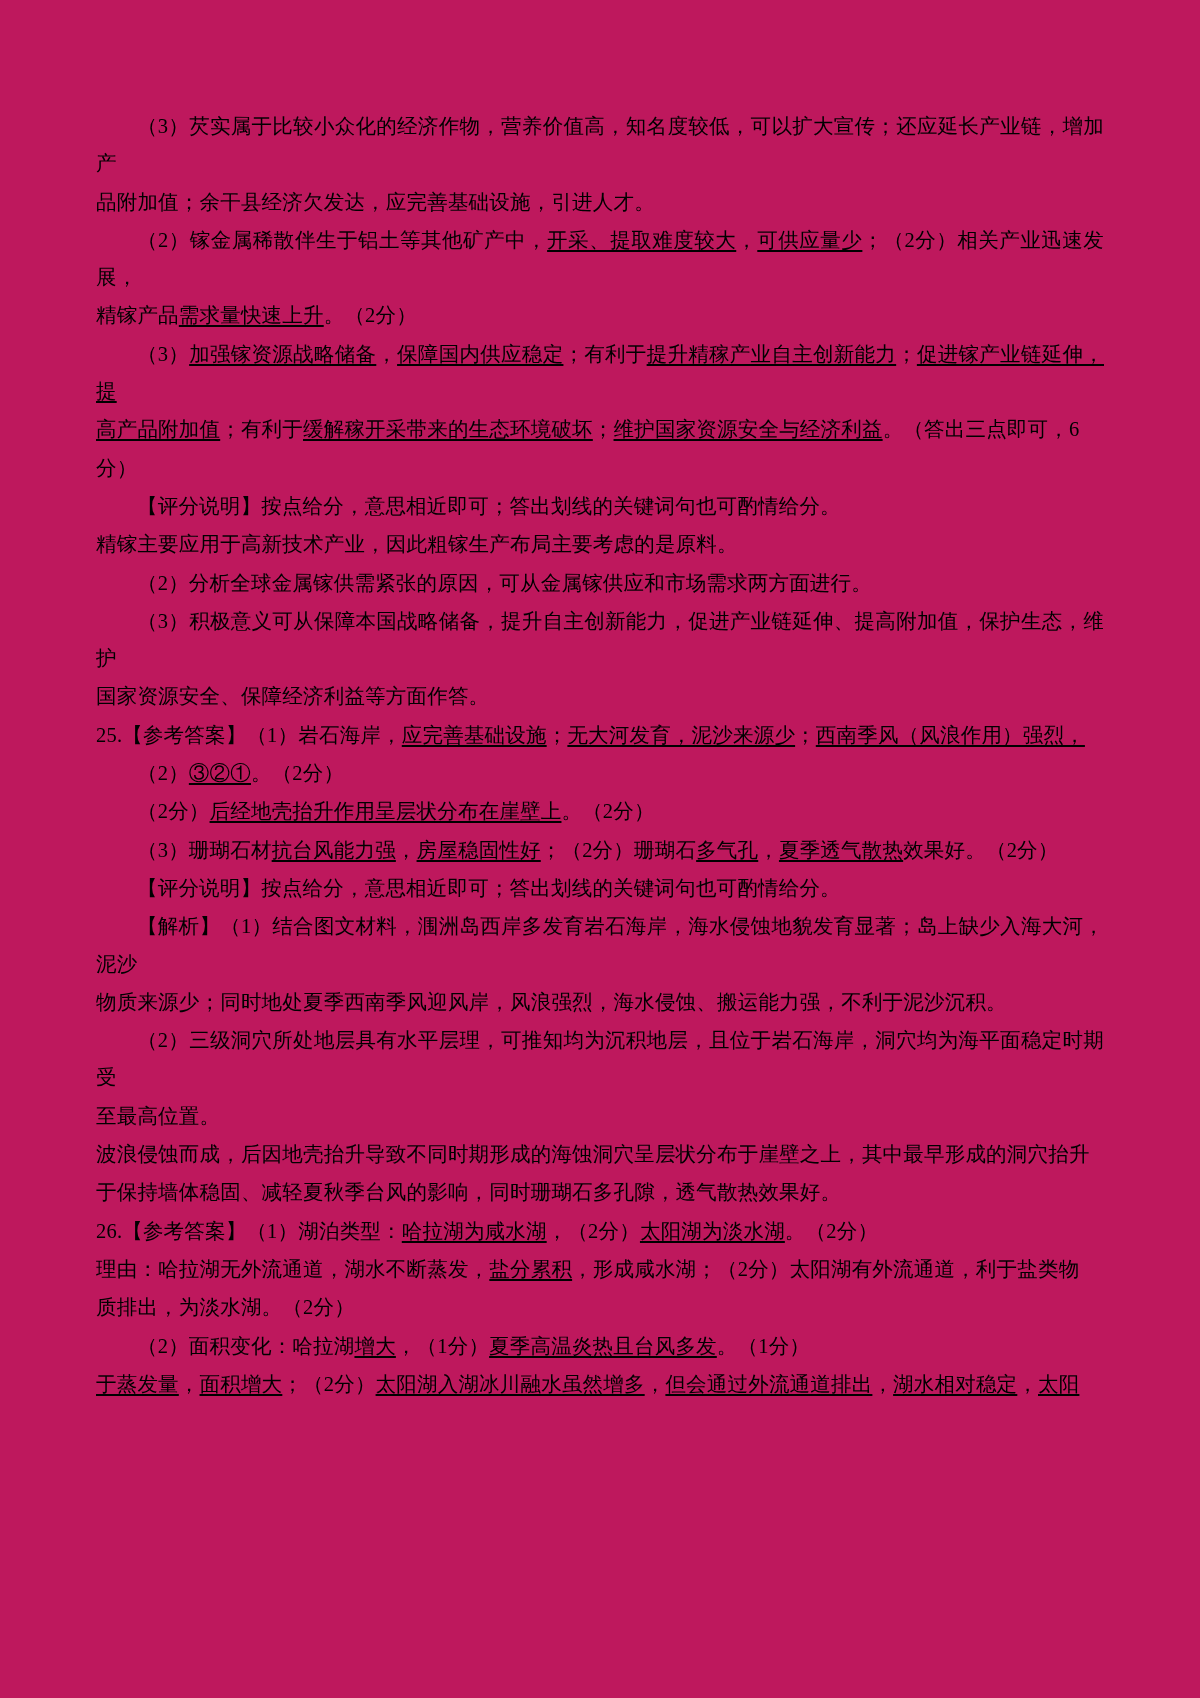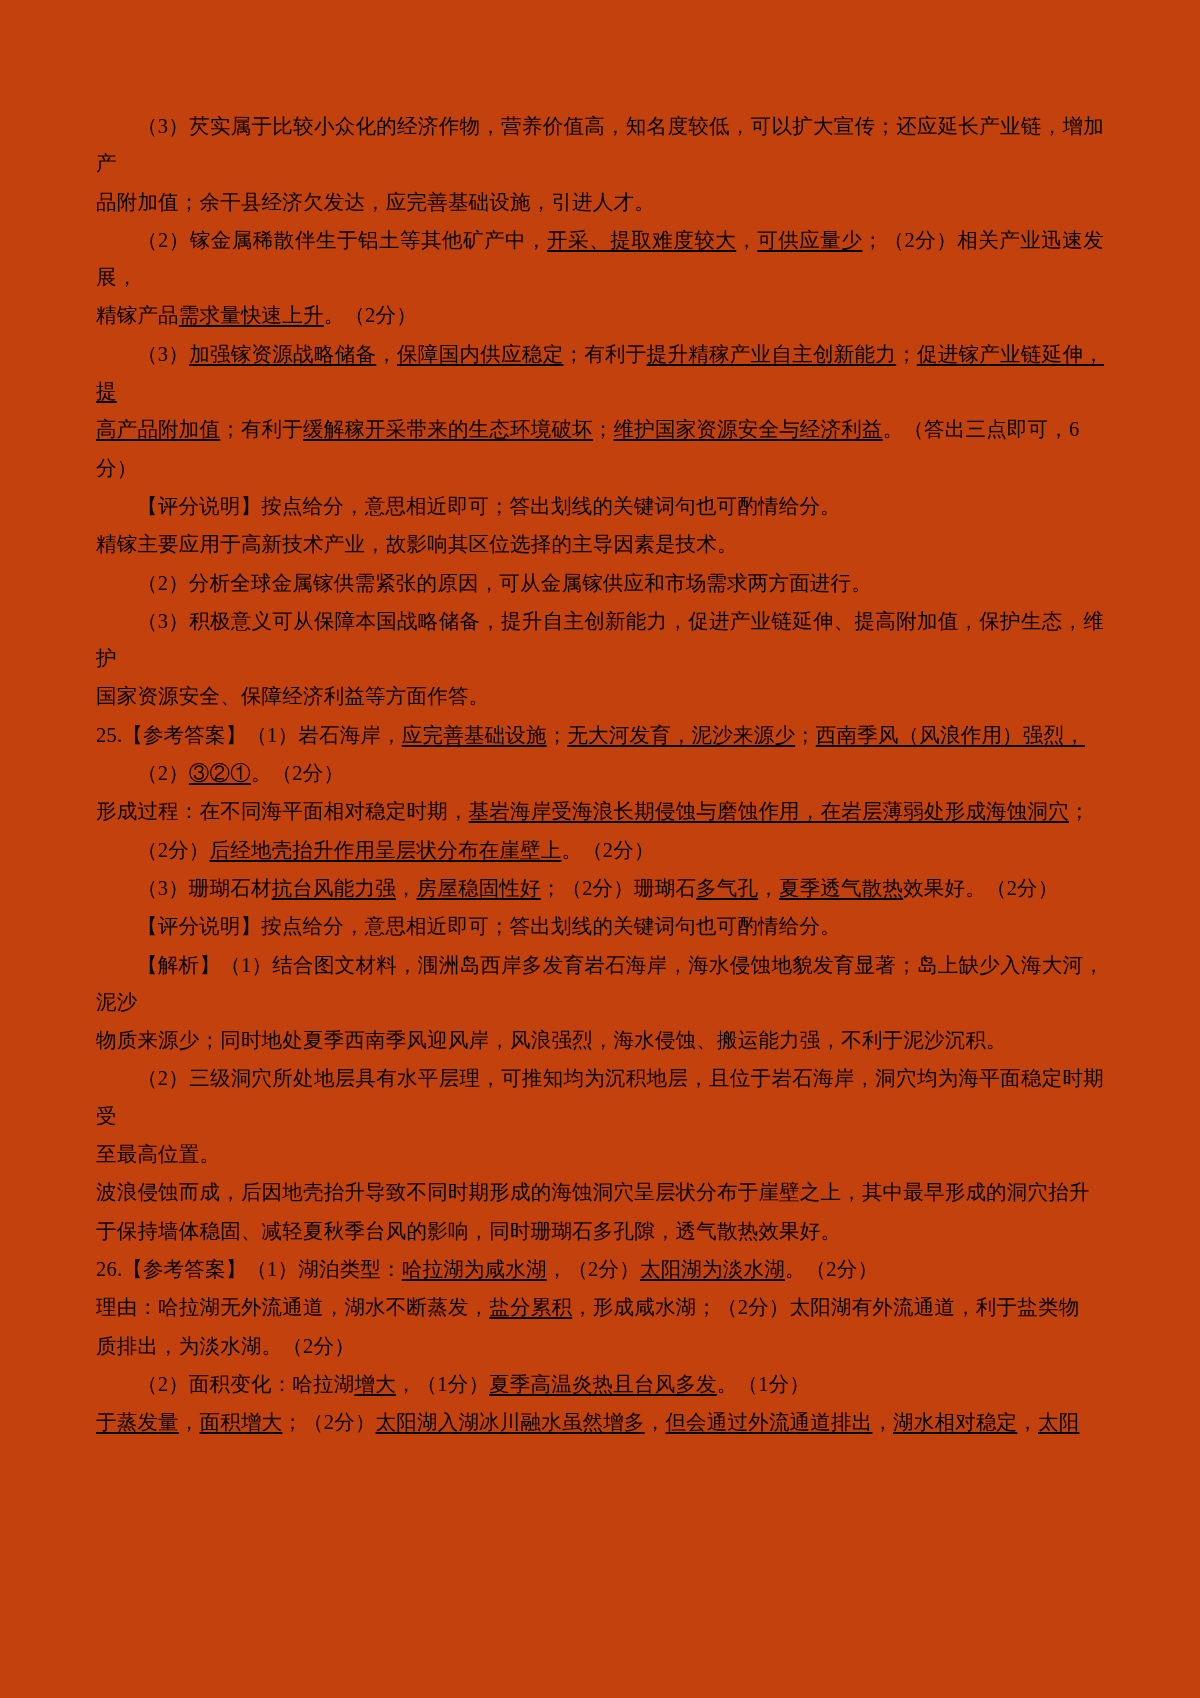--- a/index.html
+++ b/index.html
@@ -7,21 +7,21 @@
     padding: 0;
     background: #ffffff;
   }
   body {
     font-family: "Liberation Serif", "DejaVu Serif", serif;
     color: #000000;
   }
   .page {
     width: 1200px;
     height: 1698px;
-    background: #c2410c;
+    background: #be185d;
     position: relative;
     box-sizing: border-box;
     padding: 108px 96px 60px 96px;
     overflow: hidden;
   }
   .doc {
     font-size: 20.5px;
     line-height: 1.82;
     text-align: justify;
     letter-spacing: 0.2px;
@@ -44,27 +44,26 @@
 <div class="page">
   <div class="doc" id="doc">
       <div class="p indent"><span>（3）芡实属于比较小众化的经济作物，营养价值高，知名度较低，可以扩大宣传；还应延长产业链，增加产</span></div>
       <div class="p"><span>品附加值；余干县经济欠发达，应完善基础设施，引进人才。</span></div>
       <div class="p indent"><span>（2）镓金属稀散伴生于铝土等其他矿产中，</span><span class="u">开采、提取难度较大</span><span>，</span><span class="u">可供应量少</span><span>；（2分）相关产业迅速发展，</span></div>
       <div class="p"><span>精镓产品</span><span class="u">需求量快速上升</span><span>。（2分）</span></div>
       <div class="p indent"><span>（3）</span><span class="u">加强镓资源战略储备</span><span>，</span><span class="u">保障国内供应稳定</span><span>；有利于</span><span class="u">提升精稼产业自主创新能力</span><span>；</span><span class="u">促进镓产业链延伸，提</span></div>
       <div class="p"><span class="u">高产品附加值</span><span>；有利于</span><span class="u">缓解稼开采带来的生态环境破坏</span><span>；</span><span class="u">维护国家资源安全与经济利益</span><span>。（答出三点即可，6</span></div>
       <div class="p"><span>分）</span></div>
       <div class="p indent"><span>【评分说明】按点给分，意思相近即可；答出划线的关键词句也可酌情给分。</span></div>
-      <div class="p"><span>精镓主要应用于高新技术产业，故影响其区位选择的主导因素是技术。</span></div>
+      <div class="p"><span>精镓主要应用于高新技术产业，因此粗镓生产布局主要考虑的是原料。</span></div>
       <div class="p indent"><span>（2）分析全球金属镓供需紧张的原因，可从金属镓供应和市场需求两方面进行。</span></div>
       <div class="p indent"><span>（3）积极意义可从保障本国战略储备，提升自主创新能力，促进产业链延伸、提高附加值，保护生态，维护</span></div>
       <div class="p"><span>国家资源安全、保障经济利益等方面作答。</span></div>
       <div class="p"><span>25.【参考答案】（1）岩石海岸，</span><span class="u">应完善基础设施</span><span>；</span><span class="u">无大河发育，泥沙来源少</span><span>；</span><span class="u">西南季风（风浪作用）强烈，</span></div>
       <div class="p indent"><span>（2）</span><span class="u">③②①</span><span>。（2分）</span></div>
-      <div class="p"><span>形成过程：在不同海平面相对稳定时期，</span><span class="u">基岩海岸受海浪长期侵蚀与磨蚀作用，在岩层薄弱处形成海蚀洞穴</span><span>；</span></div>
       <div class="p indent"><span>（2分）</span><span class="u">后经地壳抬升作用呈层状分布在崖壁上</span><span>。（2分）</span></div>
       <div class="p indent"><span>（3）珊瑚石材</span><span class="u">抗台风能力强</span><span>，</span><span class="u">房屋稳固性好</span><span>；（2分）珊瑚石</span><span class="u">多气孔</span><span>，</span><span class="u">夏季透气散热</span><span>效果好。（2分）</span></div>
       <div class="p indent"><span>【评分说明】按点给分，意思相近即可；答出划线的关键词句也可酌情给分。</span></div>
       <div class="p indent"><span>【解析】（1）结合图文材料，涠洲岛西岸多发育岩石海岸，海水侵蚀地貌发育显著；岛上缺少入海大河，泥沙</span></div>
       <div class="p"><span>物质来源少；同时地处夏季西南季风迎风岸，风浪强烈，海水侵蚀、搬运能力强，不利于泥沙沉积。</span></div>
       <div class="p indent"><span>（2）三级洞穴所处地层具有水平层理，可推知均为沉积地层，且位于岩石海岸，洞穴均为海平面稳定时期受</span></div>
       <div class="p"><span>至最高位置。</span></div>
       <div class="p"><span>波浪侵蚀而成，后因地壳抬升导致不同时期形成的海蚀洞穴呈层状分布于崖壁之上，其中最早形成的洞穴抬升</span></div>
       <div class="p"><span>于保持墙体稳固、减轻夏秋季台风的影响，同时珊瑚石多孔隙，透气散热效果好。</span></div>
       <div class="p"><span>26.【参考答案】（1）湖泊类型：</span><span class="u">哈拉湖为咸水湖</span><span>，（2分）</span><span class="u">太阳湖为淡水湖</span><span>。（2分）</span></div>

